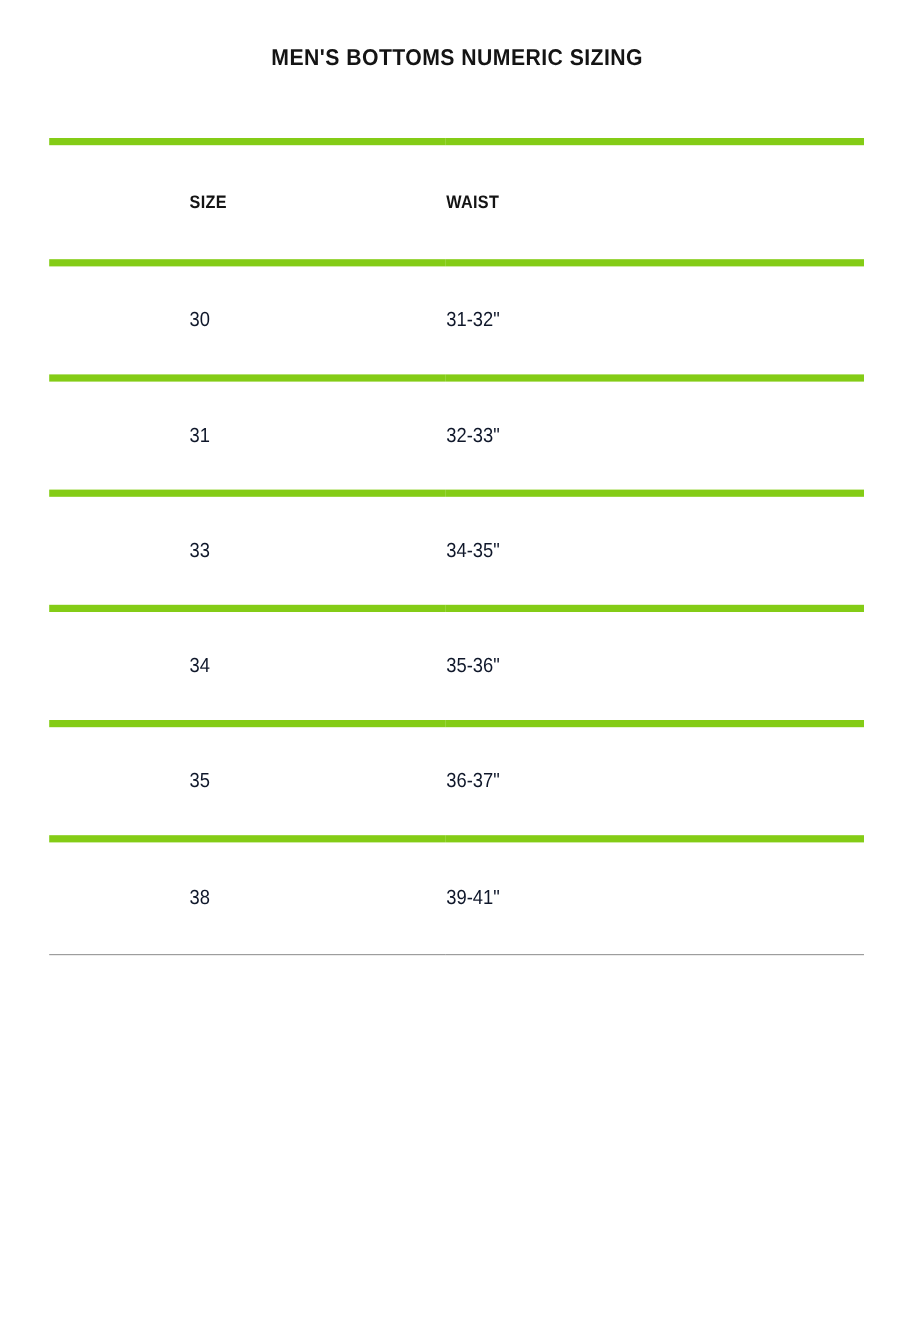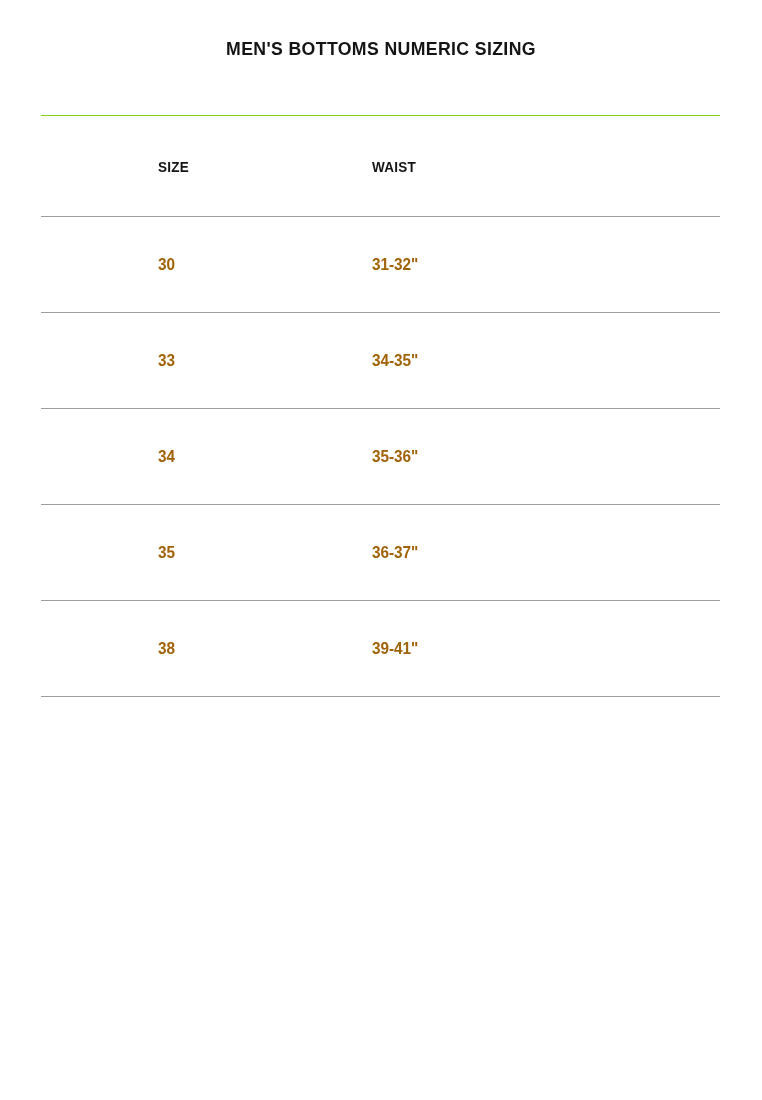--- a/index.html
+++ b/index.html
@@ -50,43 +50,43 @@
   }
 
   .size-table tr {
     height: 96px;
   }
 
   .size-table th,
   .size-table td {
     padding: 0;
     margin: 0;
-    border-top: 1px solid #84cc16;
+    border-top: 6px solid #84cc16;
     border-bottom: 1px solid #9d9d9d;
     vertical-align: middle;
     text-align: left;
     background: #ffffff;
   }
 
   .col-size   { width: 330px; }
   .col-waist  { width: 349px; }
 
   .size-table thead tr { height: 101px; }
 
   .size-table th {
     font-size: 15px;
     font-weight: bold;
     letter-spacing: 0.3px;
     color: #141414;
   }
 
   .size-table td {
     font-size: 17px;
-    font-weight: bold;
-    color: #a16207;
+    font-weight: normal;
+    color: #0f172a;
   }
 
   .cell-inner {
     display: block;
     transform: scaleX(0.9);
     transform-origin: left center;
     white-space: nowrap;
   }
 
   .pad-size  { padding-left: 130px; }
@@ -121,20 +121,28 @@
       <tr>
         <td>
           <span class="cell-inner pad-size">30</span>
         </td>
         <td>
           <span class="cell-inner pad-waist">31-32"</span>
         </td>
       </tr>
       <tr>
         <td>
+          <span class="cell-inner pad-size">31</span>
+        </td>
+        <td>
+          <span class="cell-inner pad-waist">32-33"</span>
+        </td>
+      </tr>
+      <tr>
+        <td>
           <span class="cell-inner pad-size">33</span>
         </td>
         <td>
           <span class="cell-inner pad-waist">34-35"</span>
         </td>
       </tr>
       <tr>
         <td>
           <span class="cell-inner pad-size">34</span>
         </td>

